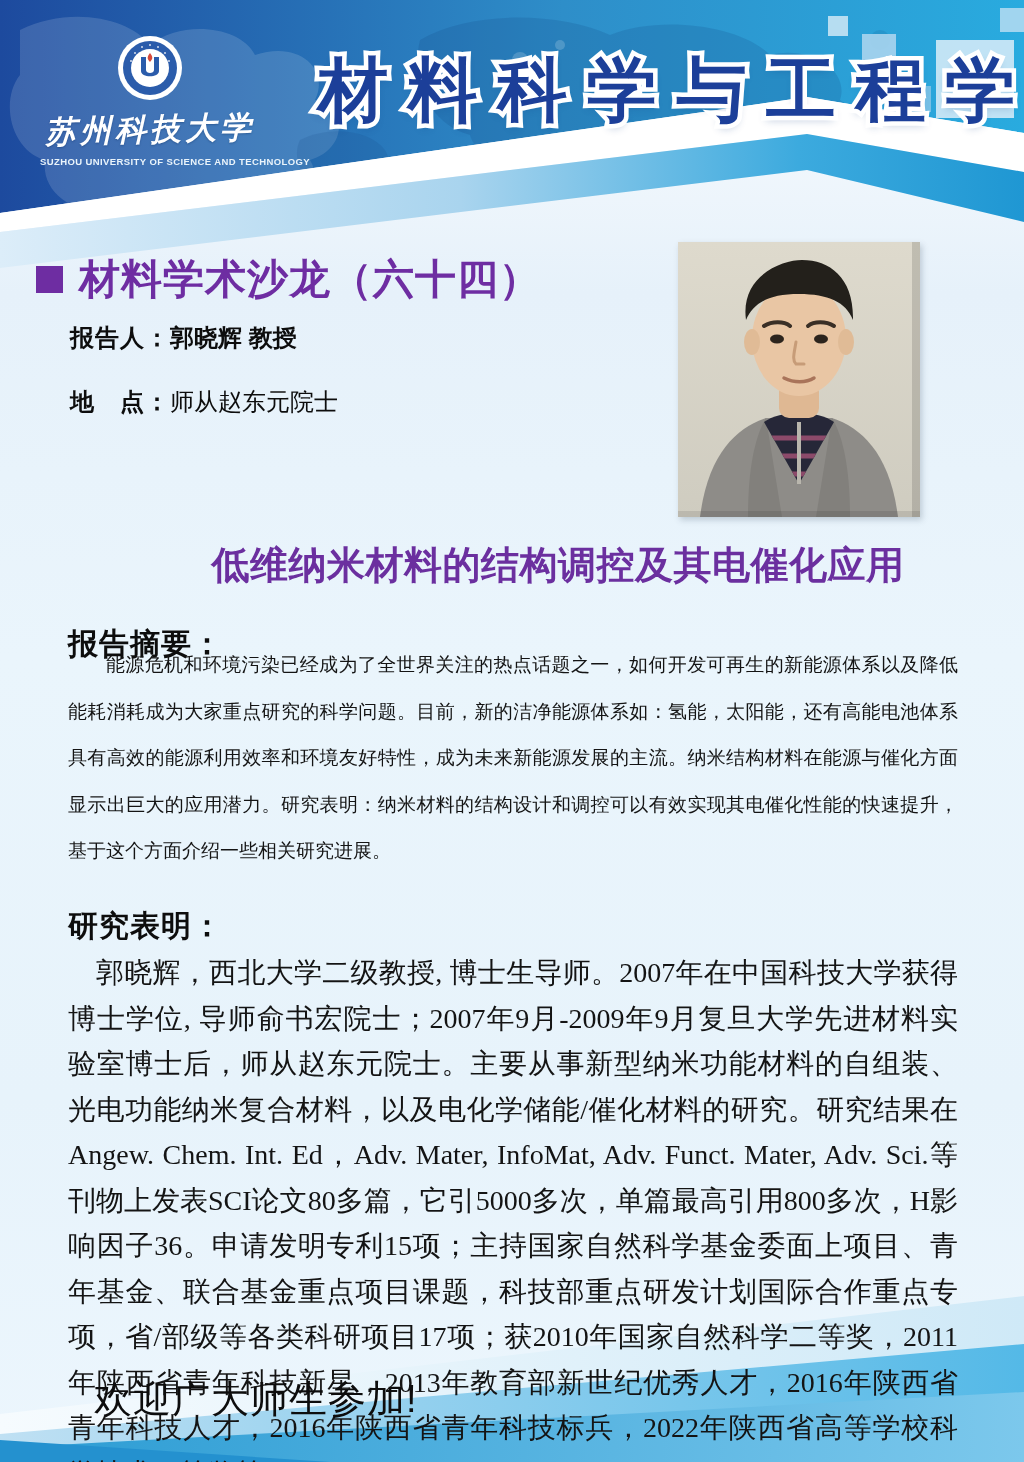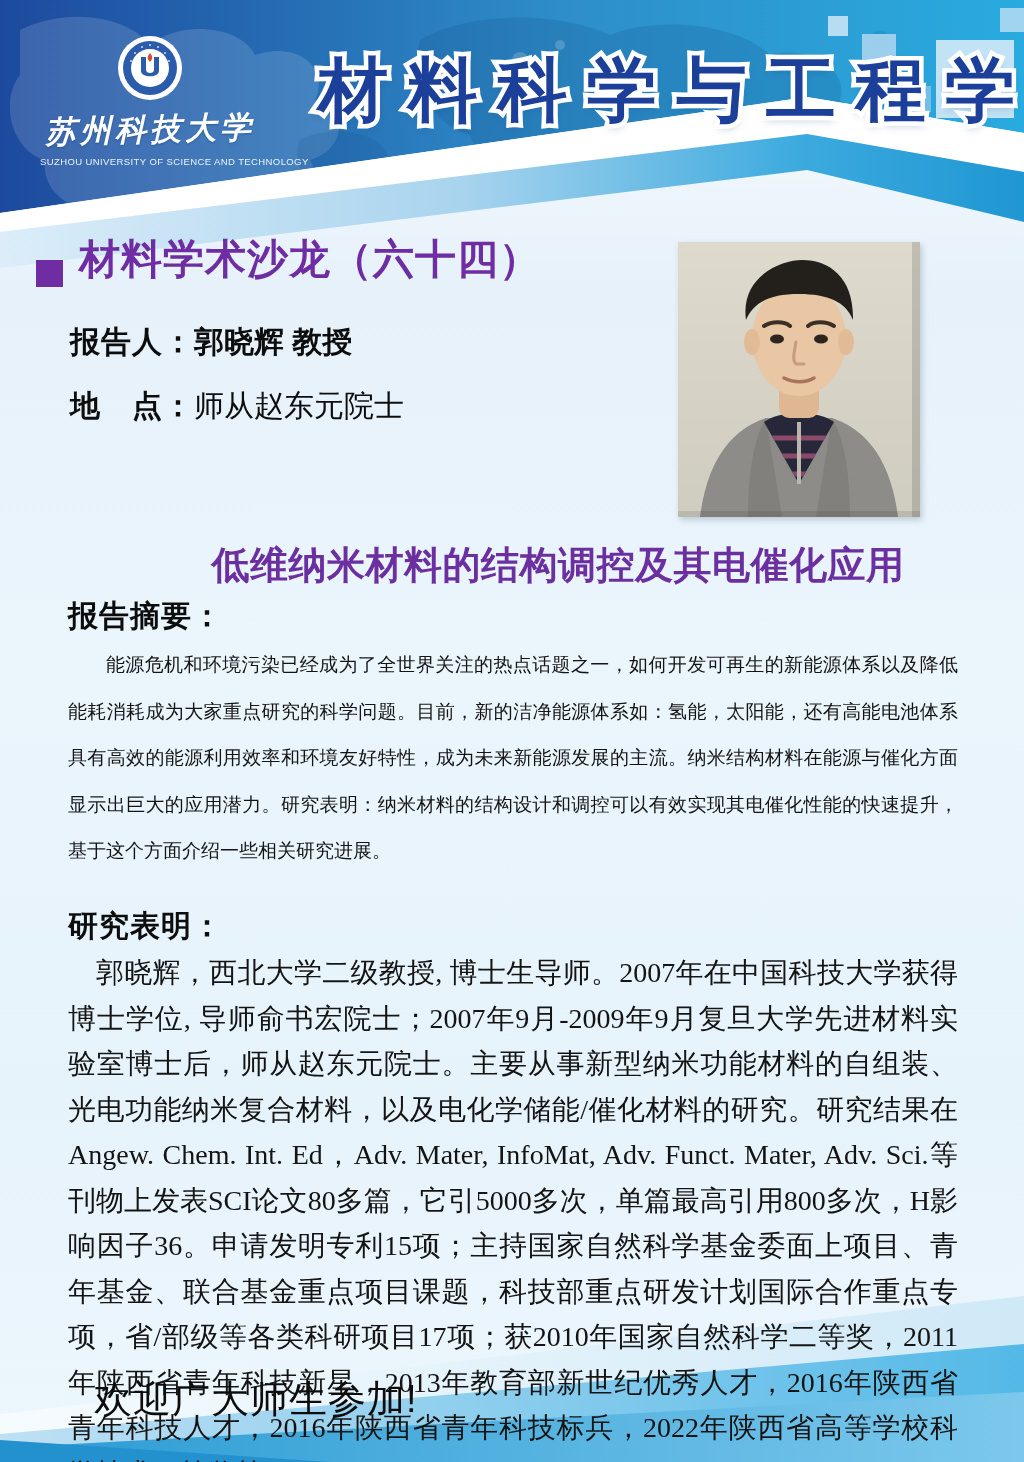--- a/index.html
+++ b/index.html
@@ -21,66 +21,66 @@
   .logo-badge{display:block;margin:0 auto;}
   .uni-cn{
     margin-top:8px;text-align:center;color:#ffffff;
     font-size:31px;font-weight:bold;font-style:italic;
     letter-spacing:4px;white-space:nowrap;
     text-shadow:0 1px 2px rgba(10,40,90,.35);
     transform:rotate(-1.5deg);
   }
   .uni-en{
     margin-top:5px;text-align:center;color:#eaf4fb;
-    font-size:9.5px;letter-spacing:.4px;white-space:nowrap;font-weight:normal;
+    font-size:9.5px;letter-spacing:.4px;white-space:nowrap;font-weight:bold;
   }
 
   
   .college-title-wrap{position:absolute;left:318px;top:44px;width:700px;height:70px;z-index:3;}
   .ct{
     position:absolute;left:0;top:0;width:100%;text-align:center;
     font-size:70px;font-weight:900;letter-spacing:.28em;white-space:nowrap;
     font-family:"Liberation Sans",sans-serif;
   }
   .ct.stroke{
     color:#1c3f99;
     -webkit-text-stroke:9px #ffffff;
     text-shadow:0 4px 8px rgba(15,60,130,.30);
   }
   .ct.fill{color:#1c3f99;}
 
   
-  .headline{position:absolute;left:36px;top:232px;z-index:4;display:flex;align-items:flex-end;}
+  .headline{position:absolute;left:36px;top:252px;z-index:4;display:flex;align-items:flex-start;}
   .bullet{width:27px;height:27px;background:#6e2da2;margin-top:14px;margin-right:16px;flex:0 0 auto;}
   .headline-text{
     font-size:41px;font-weight:900;color:#6e2da2;letter-spacing:1px;white-space:nowrap;
   }
 
   
   .info{position:absolute;left:70px;top:322px;z-index:4;width:600px;}
-  .info-row{height:64px;font-size:30px;color:#0d0d0d;white-space:nowrap;}
+  .info-row{height:64px;font-size:24px;color:#0d0d0d;white-space:nowrap;}
   .info-label{font-weight:bold;letter-spacing:1px;}
   .info-value{font-weight:normal;}
   .info-value.strong{font-weight:bold;}
 
   
   .photo{position:absolute;left:678px;top:242px;width:242px;height:275px;z-index:4;
     box-shadow:2px 3px 6px rgba(60,80,100,.25);}
 
   
   .talk-title{
     position:absolute;left:0;top:540px;width:1024px;text-align:center;z-index:4;
     font-size:38px;font-weight:900;color:#6b2f9f;letter-spacing:.5px;white-space:nowrap;padding-left:46px;
   }
 
   .sec-heading{
     position:absolute;left:68px;z-index:4;
     font-size:30px;font-weight:bold;color:#0d0d0d;letter-spacing:1px;
   }
-  .abstract-heading{top:596px;text-align:right;}
+  .abstract-heading{top:624px;text-align:right;}
   .bio-heading{top:906px;}
 
   .para{
     position:absolute;left:68px;width:890px;z-index:4;
     color:#141414;text-align:justify;margin:0;
   }
   .abstract-text{
     top:642px;font-size:19px;line-height:46.5px;text-indent:2em;
     font-family:"Liberation Sans",sans-serif;font-weight:500;
   }

